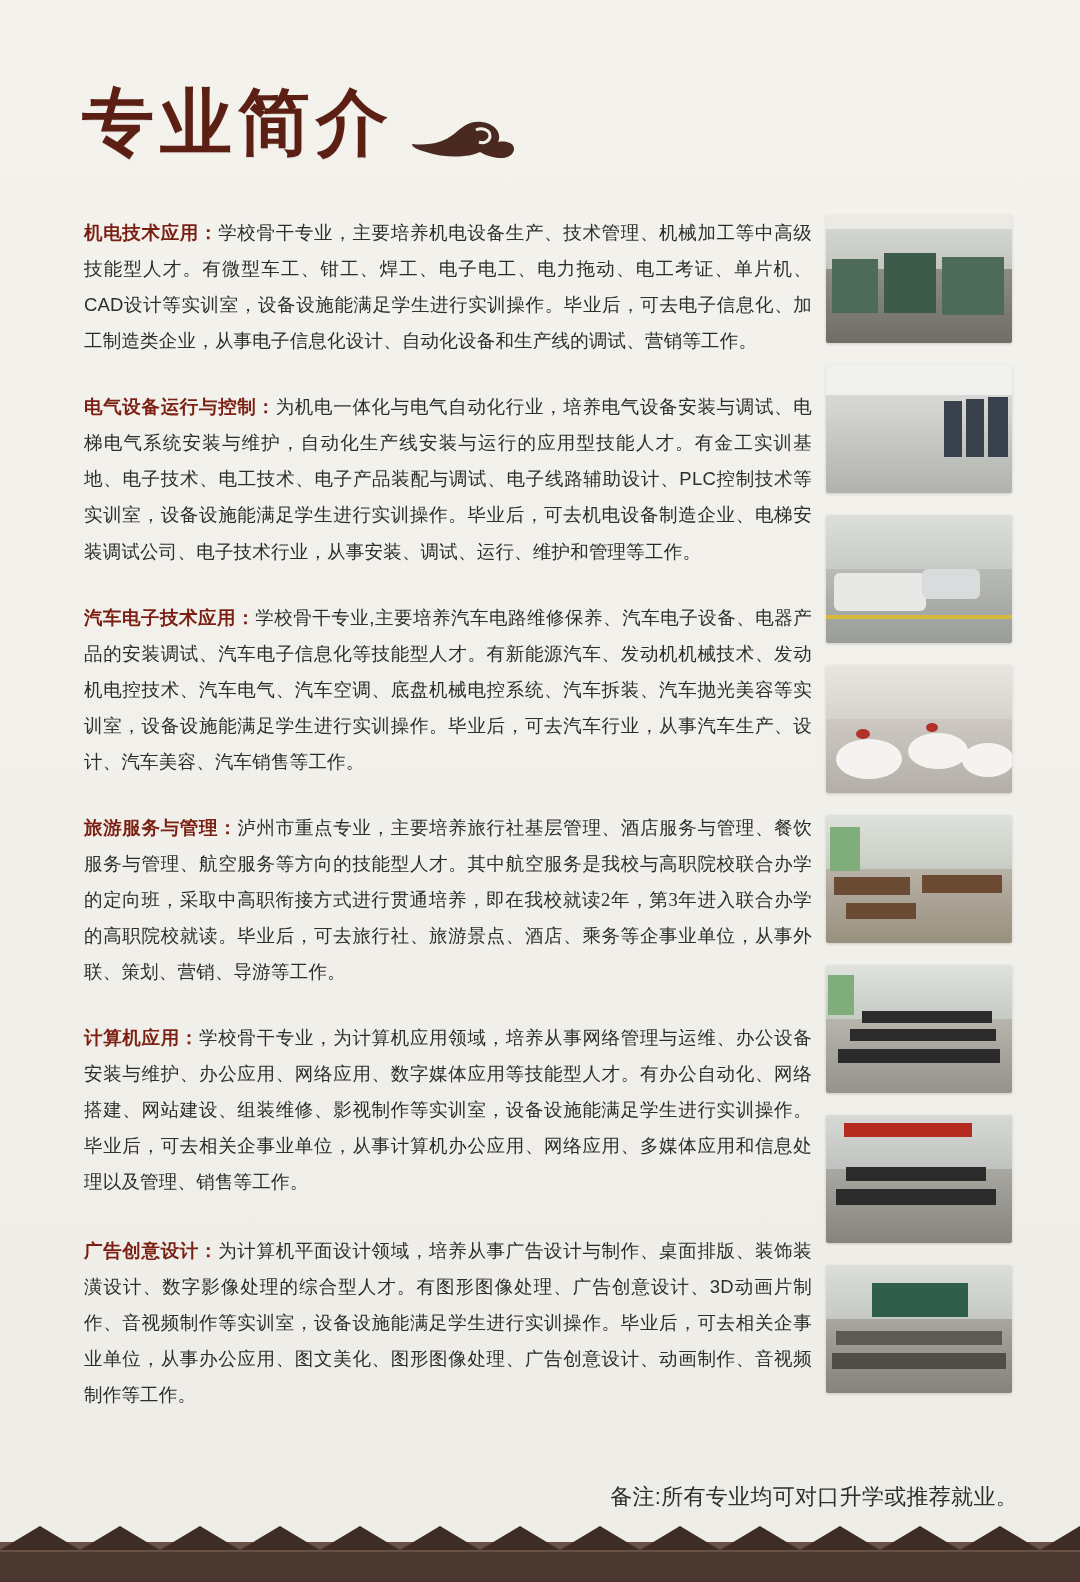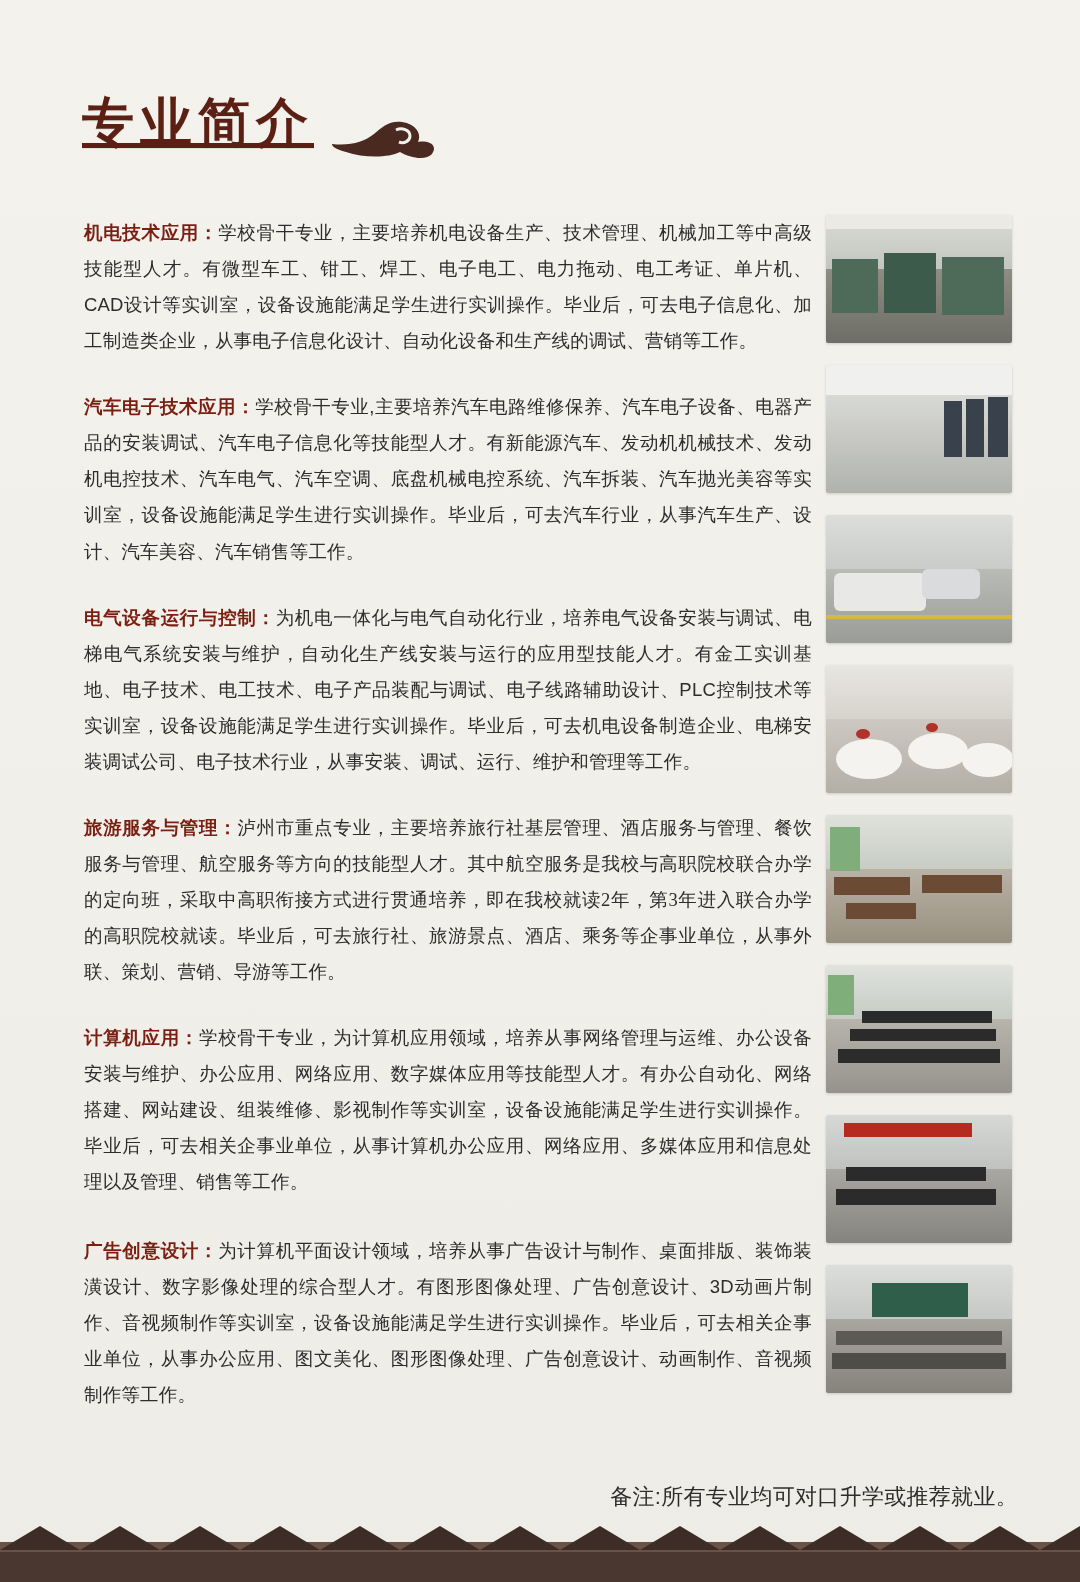--- a/index.html
+++ b/index.html
@@ -24,27 +24,26 @@
   
   .title-block {
     position: absolute;
     left: 82px;
     top: 78px;
     display: flex;
     align-items: center;
   }
   .title-text {
     font-family: "DejaVu Serif", "Liberation Serif", serif;
-    font-size: 52px;
+    font-size: 72px;
     font-weight: 700;
     color: #5c1f13;
     letter-spacing: 6px;
     line-height: 1;
     text-shadow: 0 1px 0 rgba(0,0,0,0.08);
-    text-decoration: underline;
   }
   .cloud-orn {
     margin-left: 16px;
     margin-top: 22px;
   }
 
   
   .content {
     position: absolute;
     left: 0;
@@ -165,25 +164,25 @@
 
   <div class="content">
 
     <div class="text-col">
 
       <div class="prog" style="margin-bottom:30px;">
         <p><span class="prog-name">机电技术应用：</span><span>学校骨干专业，主要培养机电设备生产、技术管理、机械加工等中高级技能型人才。有微型车工、钳工、焊工、电子电工、电力拖动、电工考证、单片机、CAD设计等实训室，设备设施能满足学生进行实训操作。毕业后，可去电子信息化、加工制造类企业，从事电子信息化设计、自动化设备和生产线的调试、营销等工作。</span></p>
       </div>
 
       <div class="prog" style="margin-bottom:30px;">
+        <p><span class="prog-name">电气设备运行与控制：</span><span>为机电一体化与电气自动化行业，培养电气设备安装与调试、电梯电气系统安装与维护，自动化生产线安装与运行的应用型技能人才。有金工实训基地、电子技术、电工技术、电子产品装配与调试、电子线路辅助设计、PLC控制技术等实训室，设备设施能满足学生进行实训操作。毕业后，可去机电设备制造企业、电梯安装调试公司、电子技术行业，从事安装、调试、运行、维护和管理等工作。</span></p>
+      </div>
+
+      <div class="prog" style="margin-bottom:30px;">
         <p><span class="prog-name">汽车电子技术应用：</span><span>学校骨干专业,主要培养汽车电路维修保养、汽车电子设备、电器产品的安装调试、汽车电子信息化等技能型人才。有新能源汽车、发动机机械技术、发动机电控技术、汽车电气、汽车空调、底盘机械电控系统、汽车拆装、汽车抛光美容等实训室，设备设施能满足学生进行实训操作。毕业后，可去汽车行业，从事汽车生产、设计、汽车美容、汽车销售等工作。</span></p>
-      </div>
-
-      <div class="prog" style="margin-bottom:30px;">
-        <p><span class="prog-name">电气设备运行与控制：</span><span>为机电一体化与电气自动化行业，培养电气设备安装与调试、电梯电气系统安装与维护，自动化生产线安装与运行的应用型技能人才。有金工实训基地、电子技术、电工技术、电子产品装配与调试、电子线路辅助设计、PLC控制技术等实训室，设备设施能满足学生进行实训操作。毕业后，可去机电设备制造企业、电梯安装调试公司、电子技术行业，从事安装、调试、运行、维护和管理等工作。</span></p>
       </div>
 
       <div class="prog" style="margin-bottom:30px;font-family:Liberation Serif, serif;">
         <p><span class="prog-name">旅游服务与管理：</span><span>泸州市重点专业，主要培养旅行社基层管理、酒店服务与管理、餐饮服务与管理、航空服务等方向的技能型人才。其中航空服务是我校与高职院校联合办学的定向班，采取中高职衔接方式进行贯通培养，即在我校就读2年，第3年进入联合办学的高职院校就读。毕业后，可去旅行社、旅游景点、酒店、乘务等企事业单位，从事外联、策划、营销、导游等工作。</span></p>
       </div>
 
 
       <div class="prog" style="margin-bottom:32px;margin-top:11px;">
         <p><span class="prog-name">计算机应用：</span><span>学校骨干专业，为计算机应用领域，培养从事网络管理与运维、办公设备安装与维护、办公应用、网络应用、数字媒体应用等技能型人才。有办公自动化、网络搭建、网站建设、组装维修、影视制作等实训室，设备设施能满足学生进行实训操作。毕业后，可去相关企事业单位，从事计算机办公应用、网络应用、多媒体应用和信息处理以及管理、销售等工作。</span></p>
       </div>

